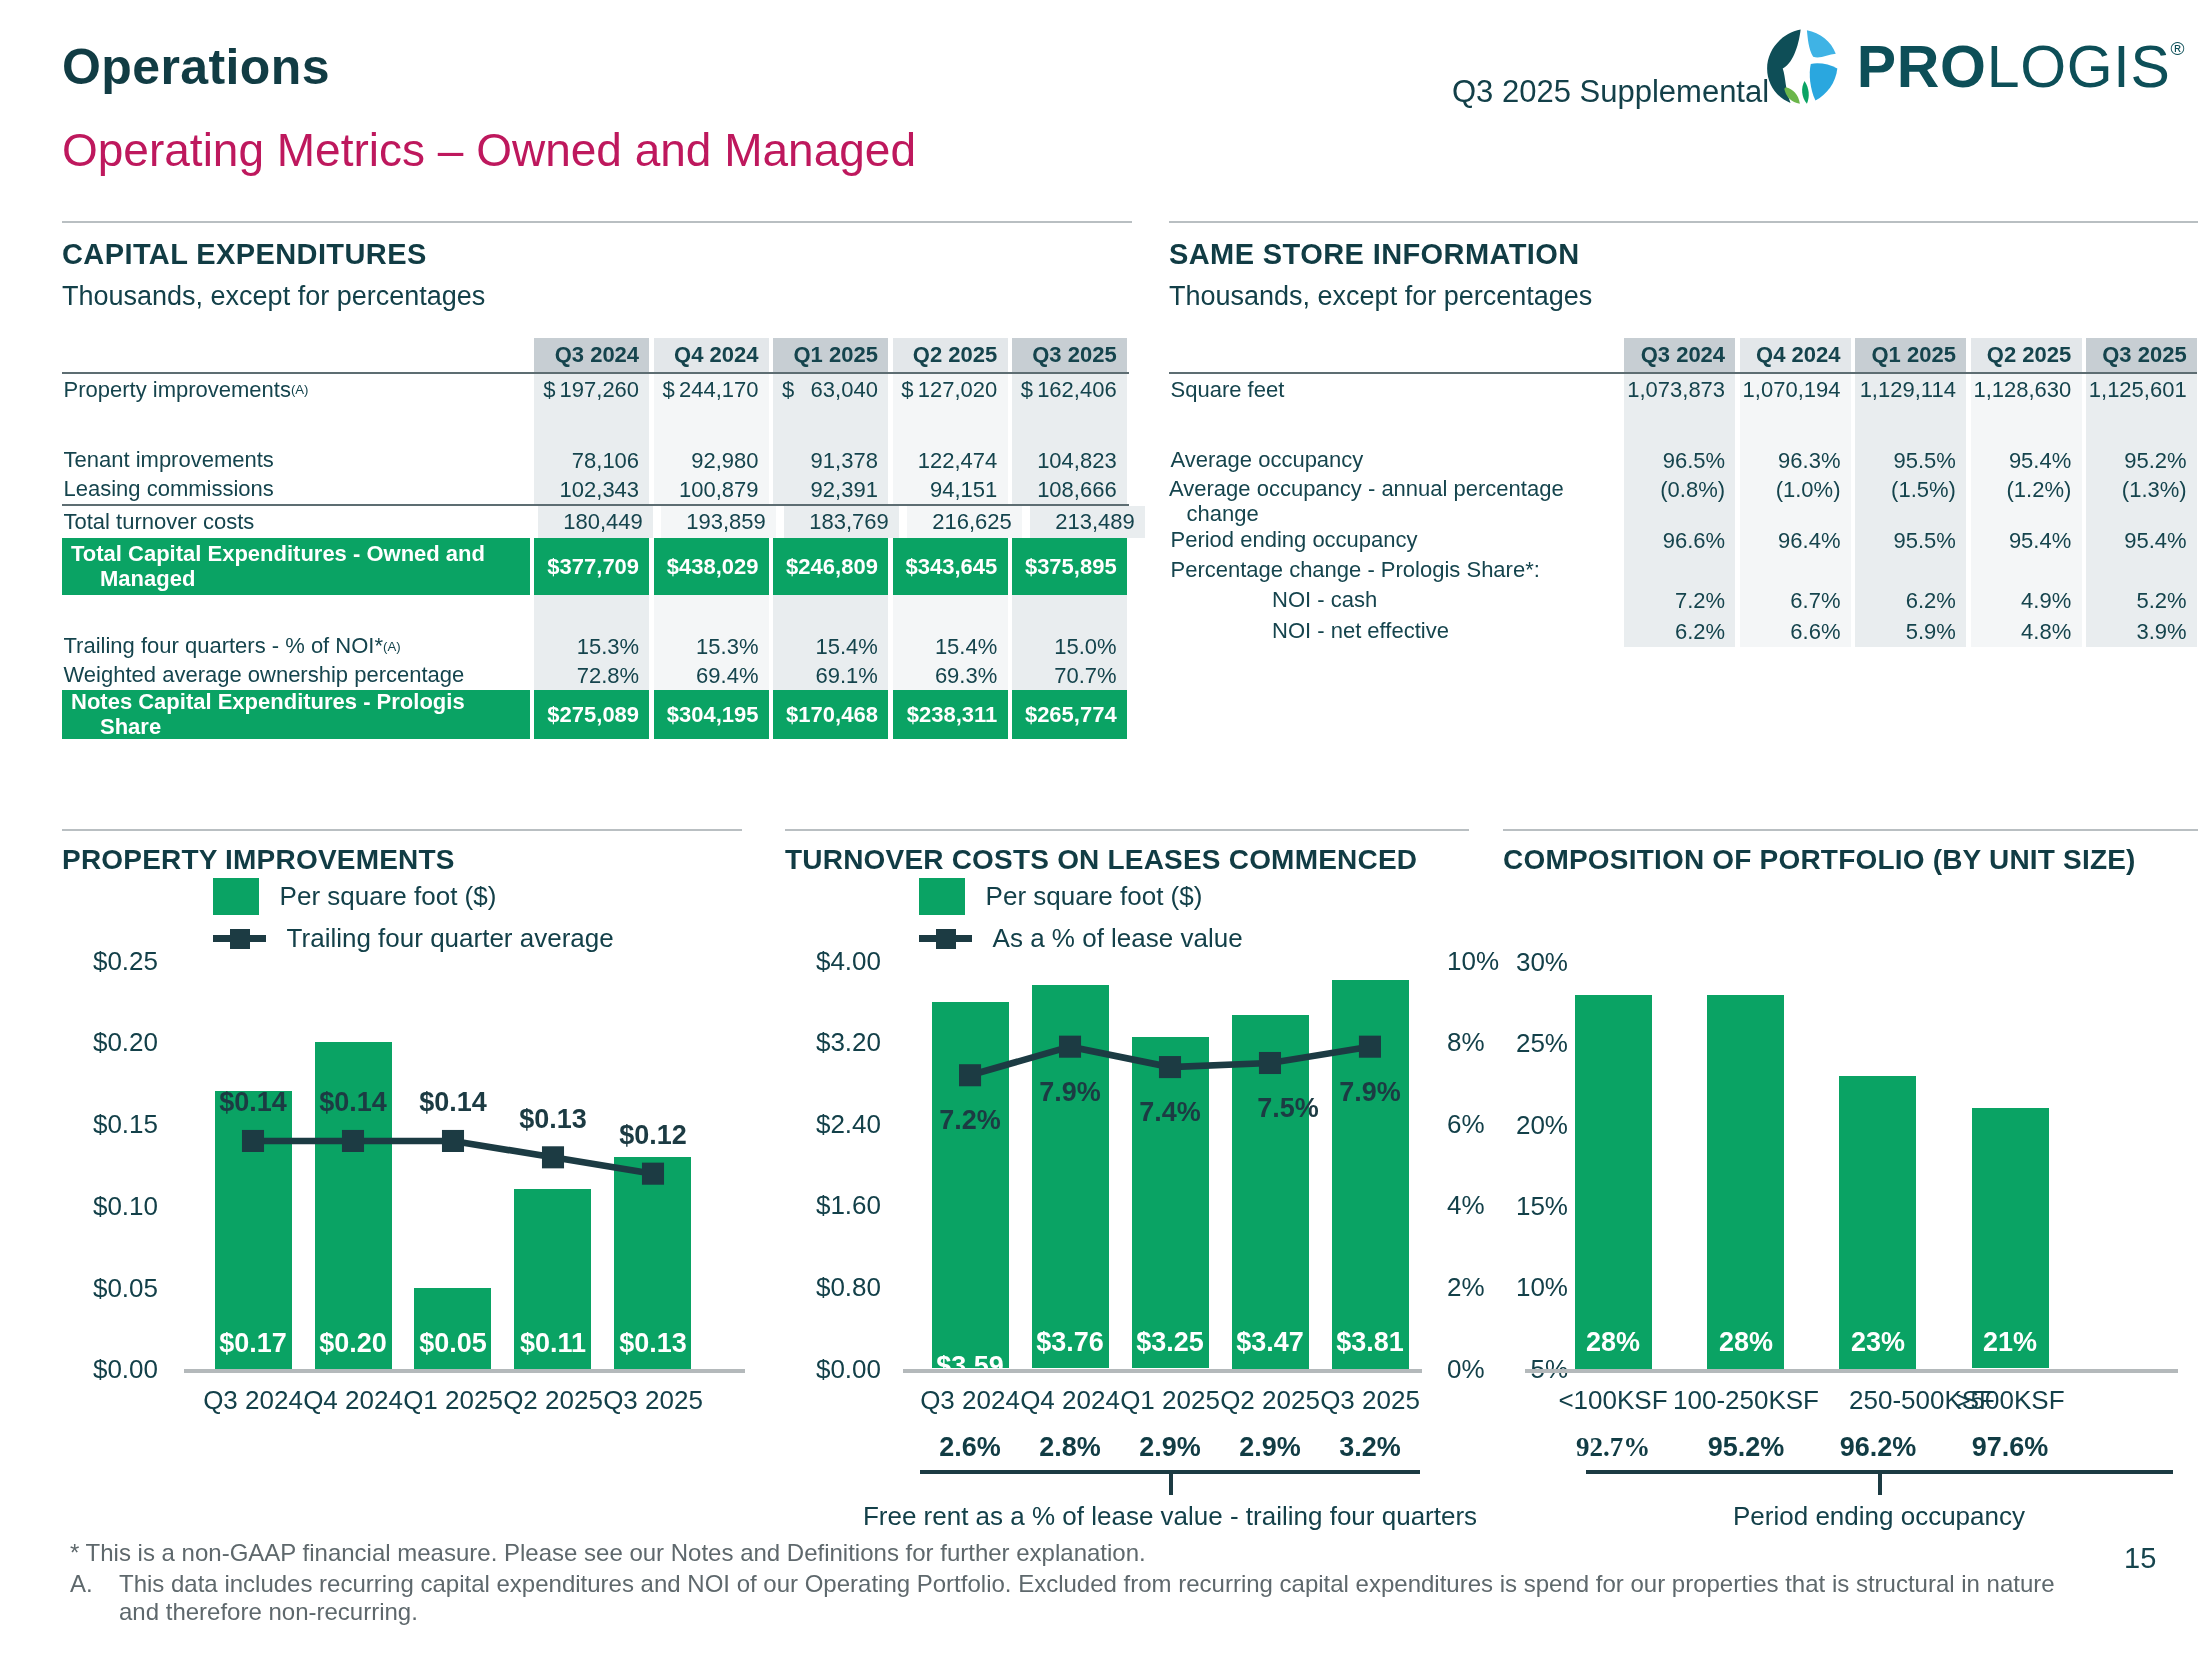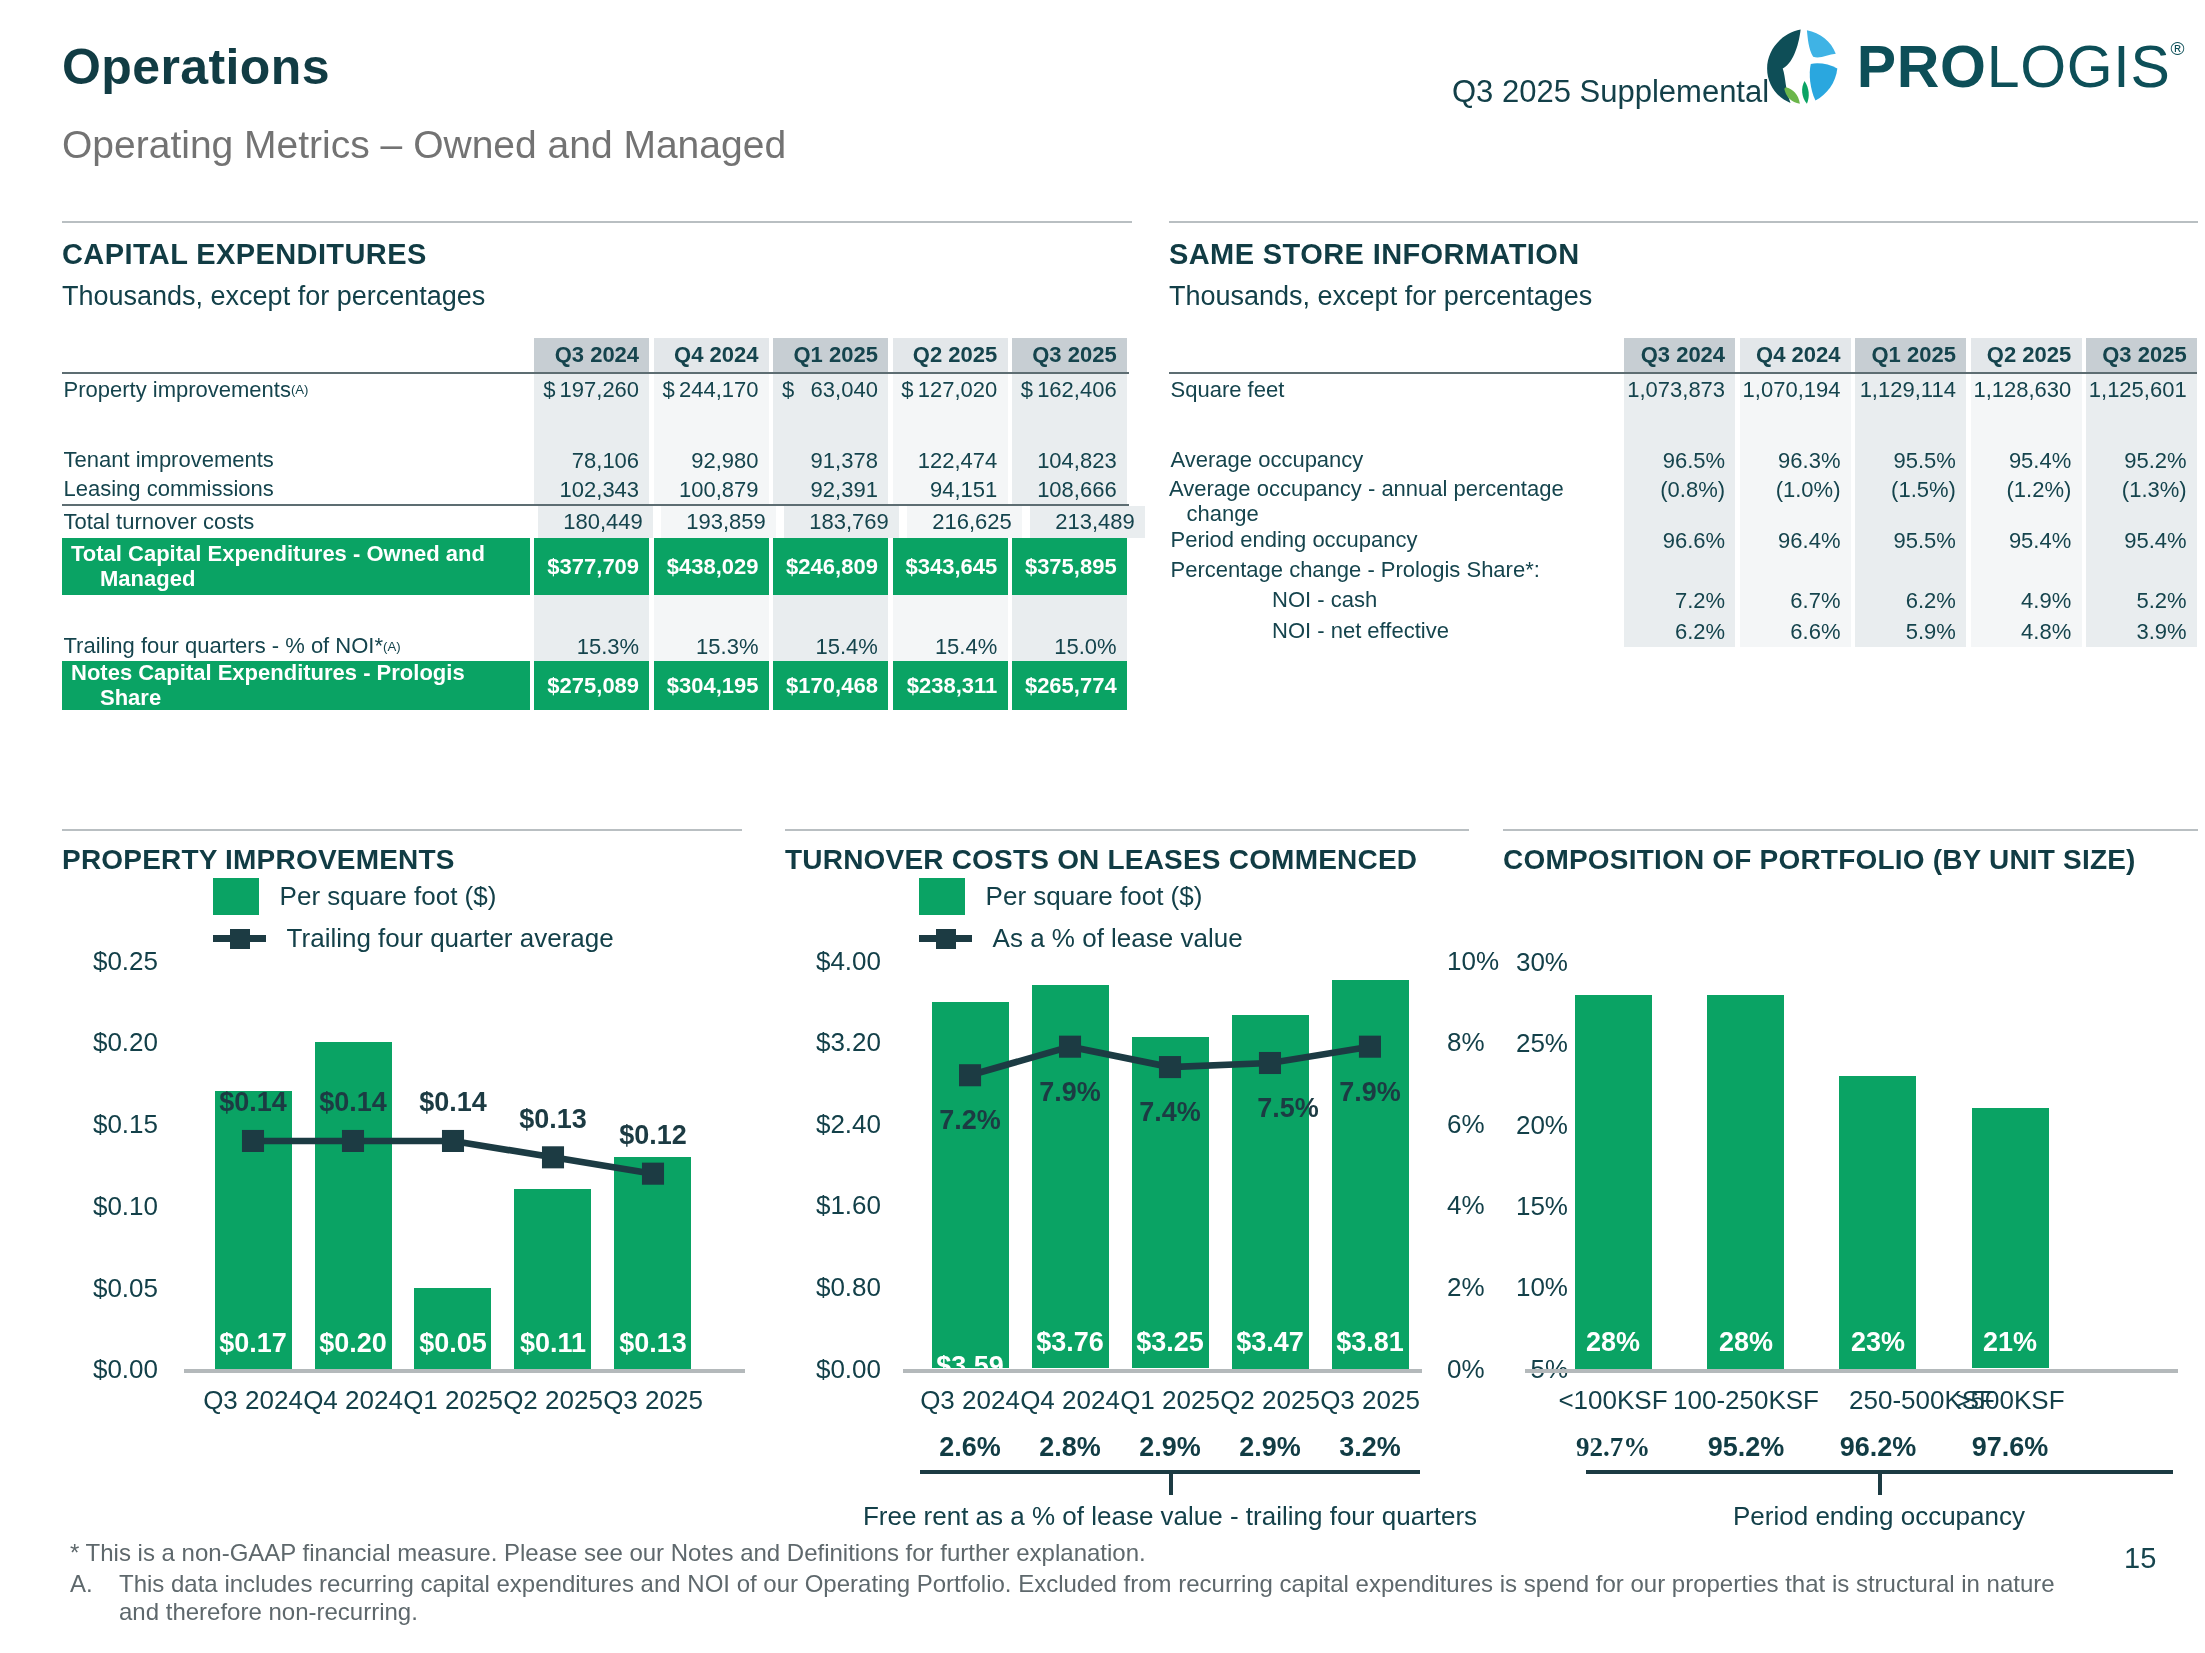--- a/index.html
+++ b/index.html
@@ -1,21 +1,21 @@
 <!DOCTYPE html>
 <html style="font-size:11.8px"><head>
 <meta charset="utf-8">
 <style>
   html,body{margin:0;padding:0;background:#ffffff;}
   .page{position:relative;width:2205px;height:1654px;background:#ffffff;overflow:hidden;
         font-family:"Liberation Sans",sans-serif;color:#15444d;}
 
   
   .page-title{position:absolute;left:62px;top:38px;font-size:50px;font-weight:bold;color:#113c44;letter-spacing:0.4px;}
-  .page-subtitle{position:absolute;left:62px;top:123px;font-size:39px;color:#737373;text-align:center;}
+  .page-subtitle{position:absolute;left:62px;top:123px;font-size:46px;color:#be185d;text-align:center;}
   .supplemental{position:absolute;left:1452px;top:74px;font-size:31px;color:#134049;}
   .logo{position:absolute;left:1764px;top:28px;display:flex;align-items:center;gap:14.7px;}
   .logo-globe{width:78px;height:78px;}
   .logo-text{font-size:59px;color:#0d4f58;letter-spacing:0.7px;}
   .logo-text .b{font-weight:bold;}
   .logo-reg{font-size:19px;vertical-align:32px;}
 
   .hrule{position:absolute;height:2.2px;background:#b9bfc2;}
 
   
@@ -232,20 +232,40 @@
           <span>15.3%</span>
         </div>
         <div class="cell c-odd">
           <span>15.4%</span>
         </div>
         <div class="cell c-even">
           <span>15.4%</span>
         </div>
         <div class="cell c-odd">
           <span>15.0%</span>
+        </div>
+      </div>
+      <div class="trow " style="grid-template-columns: 468px 115px 115px 115px 115px 115px; height: 29px;">
+        <div class="cell lbl">
+          <span>Weighted average ownership percentage</span>
+        </div>
+        <div class="cell c-odd">
+          <span>72.8%</span>
+        </div>
+        <div class="cell c-even">
+          <span>69.4%</span>
+        </div>
+        <div class="cell c-odd">
+          <span>69.1%</span>
+        </div>
+        <div class="cell c-even">
+          <span>69.3%</span>
+        </div>
+        <div class="cell c-odd">
+          <span>70.7%</span>
         </div>
       </div>
       <div class="trow green-row" style="grid-template-columns: 468px 115px 115px 115px 115px 115px; height: 35px;">
         <div class="cell lbl">Notes Capital Expenditures - Prologis Share</div>
         <div class="cell">$275,089</div>
         <div class="cell">$304,195</div>
         <div class="cell">$170,468</div>
         <div class="cell">$238,311</div>
         <div class="cell">$265,774</div>
       </div>

